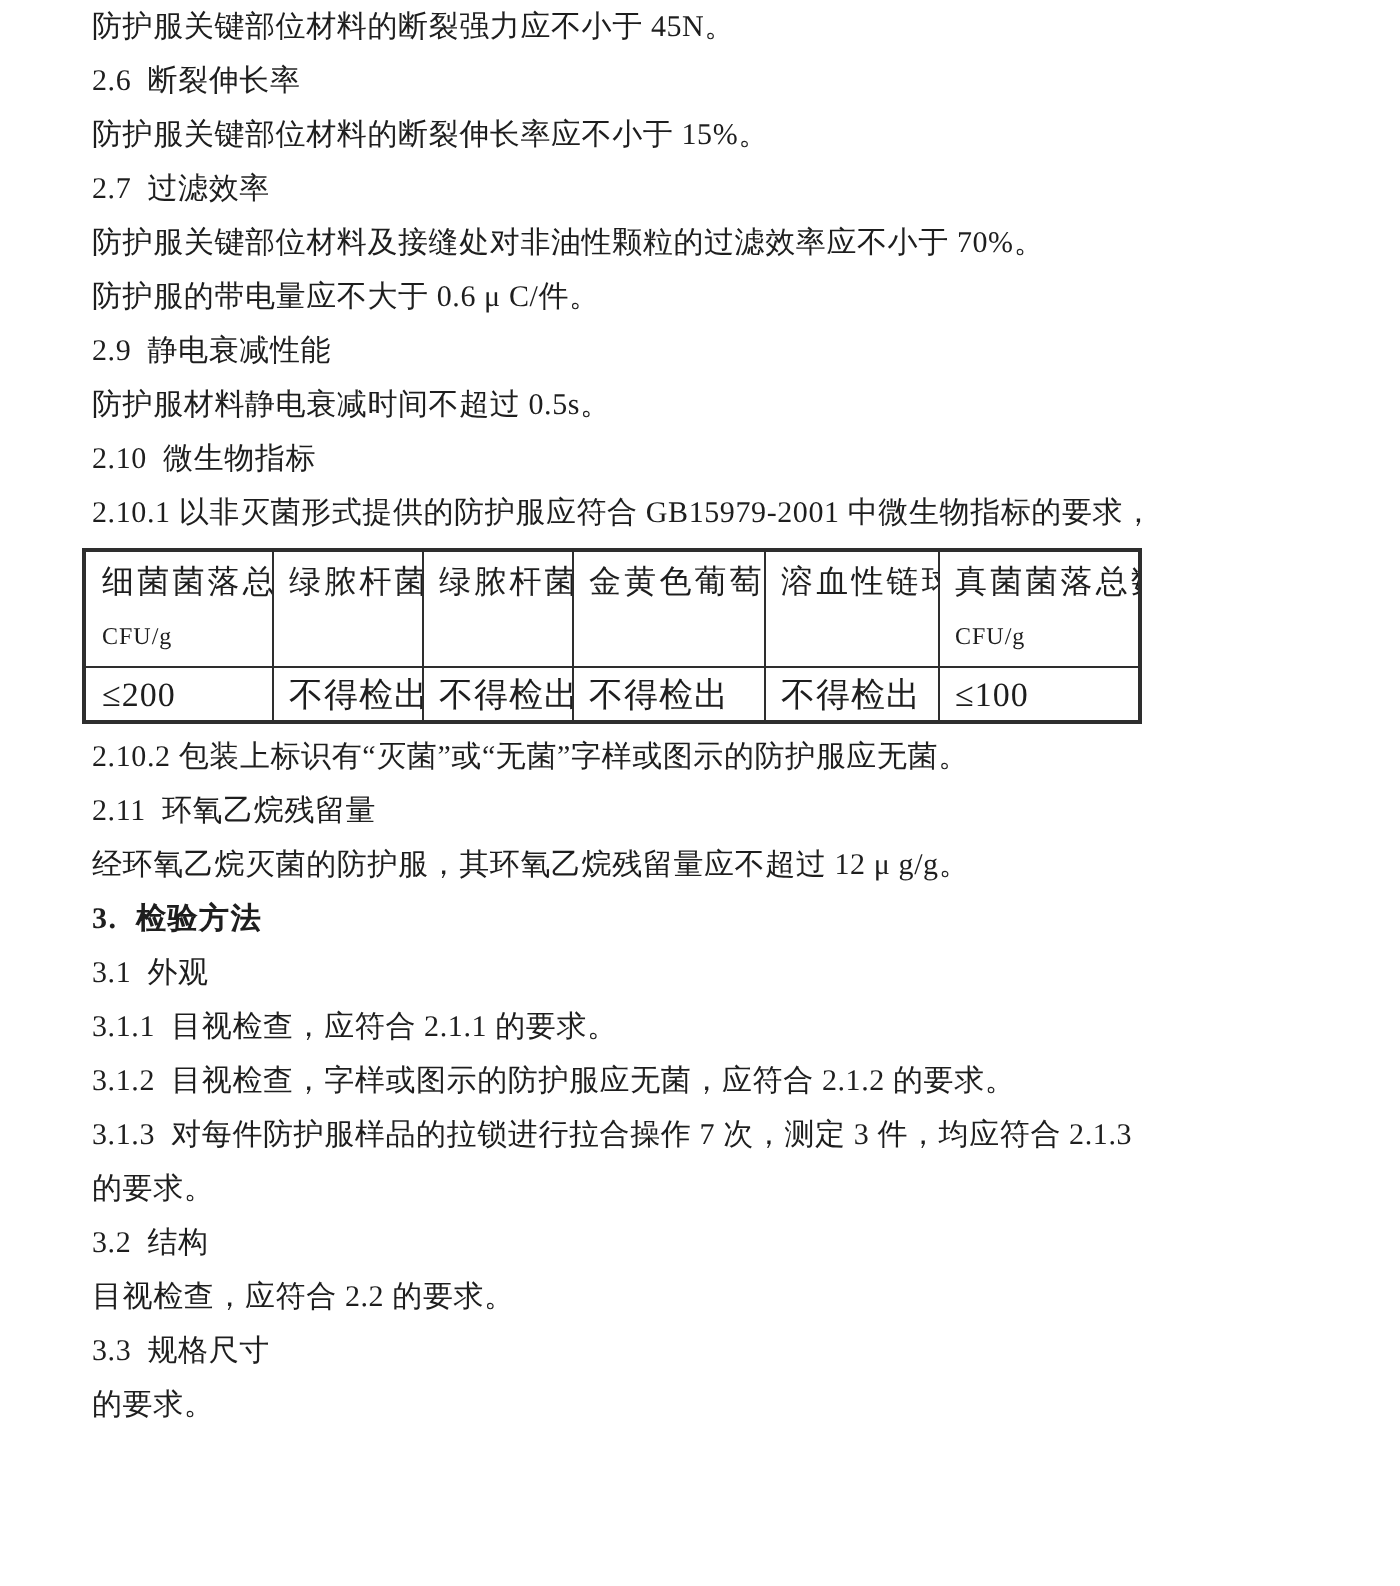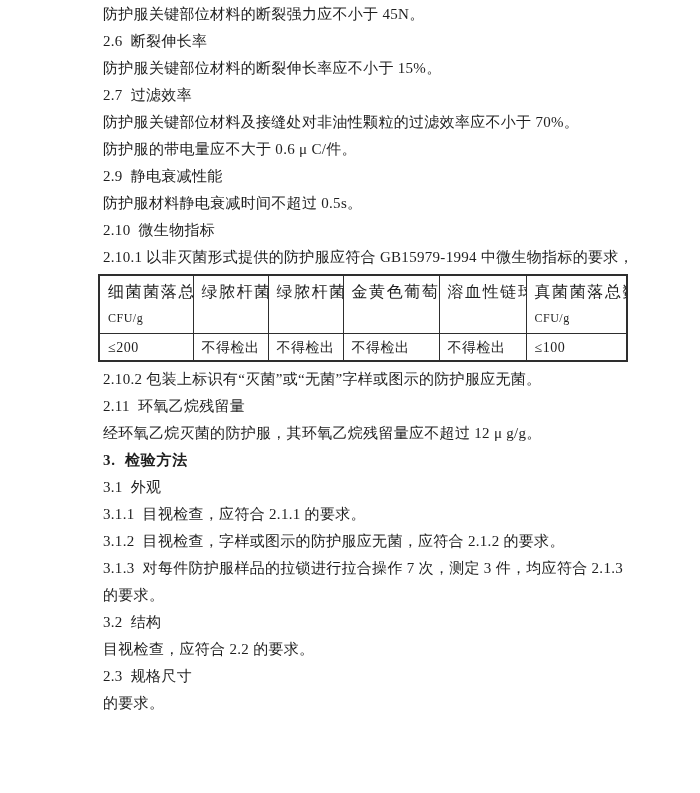--- a/index.html
+++ b/index.html
@@ -12,21 +12,21 @@
     height: 793px;
     overflow: hidden;
     font-family: "Liberation Serif", "DejaVu Serif", serif;
     color: #1e1e1e;
   }
   .page {
     width: 700px;
     height: 793px;
     background: #ffffff;
     box-sizing: border-box;
-    padding: 1px 60px 0 103px;
+    padding: 1px 60px 0 46px;
   }
   .line {
     white-space: pre;
     font-size: 15px;
     line-height: 27px;
     letter-spacing: 0.3px;
     color: #1e1e1e;
   }
   .line.bold {
     font-weight: bold;
@@ -54,42 +54,42 @@
     white-space: pre;
   }
   table.t4 .u {
     display: block;
     font-size: 12px;
     letter-spacing: 0.5px;
     line-height: 26px;
     white-space: pre;
   }
   table.t4 tr.vals td {
-    font-size: 14px;
+    font-size: 17px;
     line-height: 17px;
     padding: 5px 2px 4px 8px;
     letter-spacing: 0.5px;
     white-space: pre;
   }
 </style>
 </head>
 <body>
 
 <div class="page">
 
   <div class="line">防护服关键部位材料的断裂强力应不小于 45N。</div>
   <div class="line">2.6  断裂伸长率</div>
   <div class="line">防护服关键部位材料的断裂伸长率应不小于 15%。</div>
   <div class="line">2.7  过滤效率</div>
   <div class="line">防护服关键部位材料及接缝处对非油性颗粒的过滤效率应不小于 70%。</div>
   <div class="line">防护服的带电量应不大于 0.6 μ C/件。</div>
   <div class="line">2.9  静电衰减性能</div>
   <div class="line">防护服材料静电衰减时间不超过 0.5s。</div>
   <div class="line">2.10  微生物指标</div>
-  <div class="line">2.10.1 以非灭菌形式提供的防护服应符合 GB15979-1994 中微生物指标的要求，</div>
+  <div class="line">2.10.1 以非灭菌形式提供的防护服应符合 GB15979-2001 中微生物指标的要求，</div>
 
   <table class="t4">
     <colgroup>
       <col style="width:94px">
         <col style="width:75px">
         <col style="width:75px">
       <col style="width:96px">
         <col style="width:87px">
         <col style="width:101px">
     </colgroup>
@@ -135,16 +135,16 @@
   <div class="line">2.11  环氧乙烷残留量</div>
   <div class="line">经环氧乙烷灭菌的防护服，其环氧乙烷残留量应不超过 12 μ g/g。</div>
   <div class="line bold">3.  检验方法</div>
   <div class="line">3.1  外观</div>
   <div class="line">3.1.1  目视检查，应符合 2.1.1 的要求。</div>
   <div class="line">3.1.2  目视检查，字样或图示的防护服应无菌，应符合 2.1.2 的要求。</div>
   <div class="line">3.1.3  对每件防护服样品的拉锁进行拉合操作 7 次，测定 3 件，均应符合 2.1.3</div>
   <div class="line">的要求。</div>
   <div class="line">3.2  结构</div>
   <div class="line">目视检查，应符合 2.2 的要求。</div>
-  <div class="line">2.3  规格尺寸</div>
+  <div class="line">3.3  规格尺寸</div>
   <div class="line">的要求。</div>
 
 </div>
 
 </body></html>

